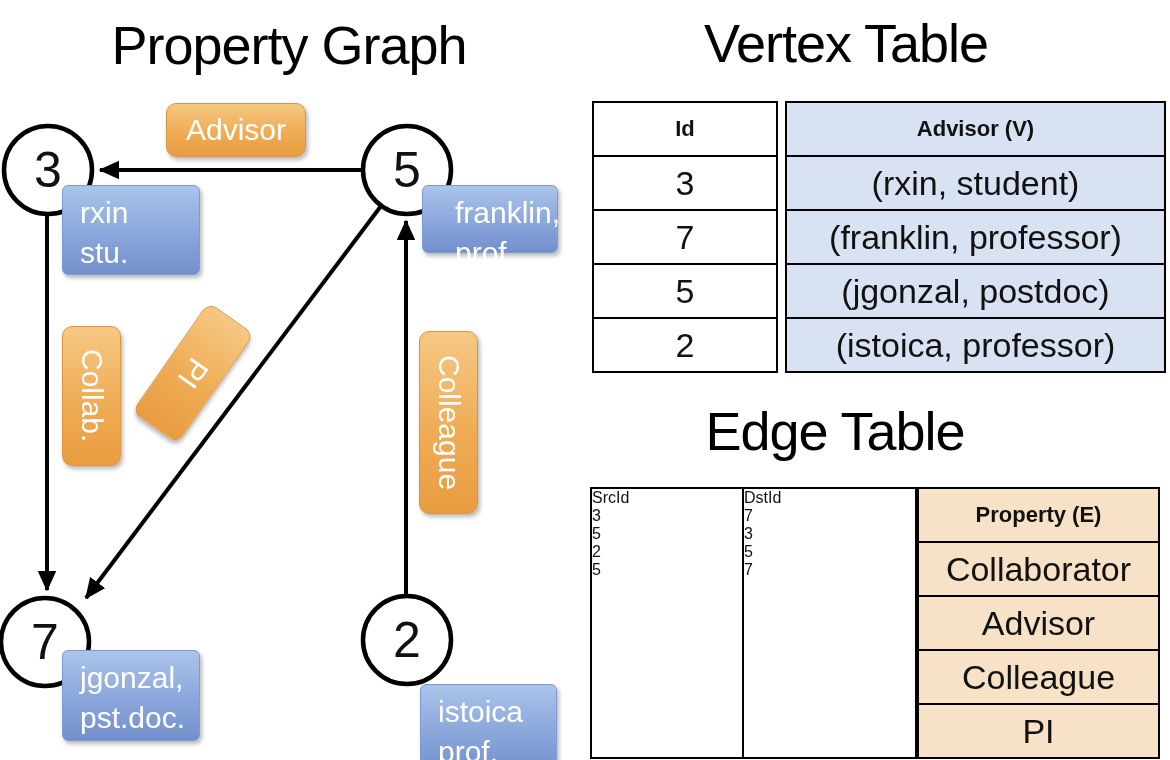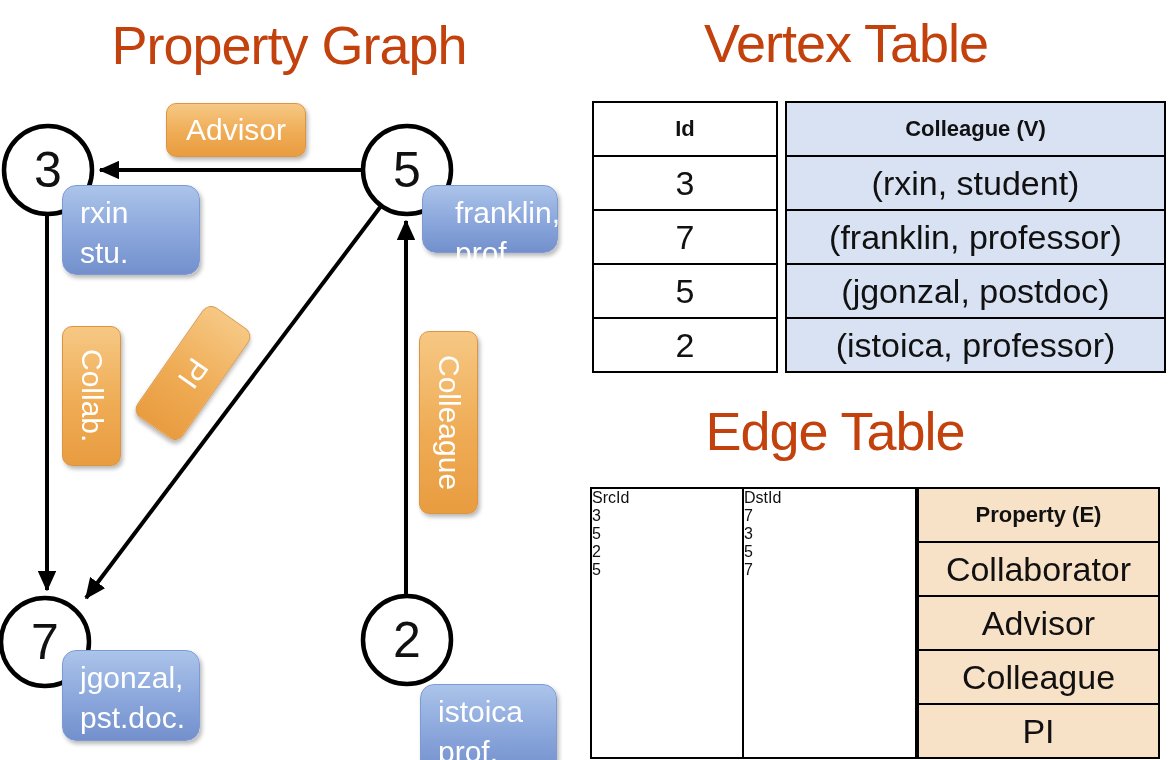--- a/index.html
+++ b/index.html
@@ -2,37 +2,37 @@
 <html style="--orange_top: #f6c884; --orange_mid: #efac55; --orange_bottom: #e99c40; --orange_border: #dd9440; --blue_top: #abc4ea; --blue_mid: #8aa6db; --blue_bottom: #7390cd; --blue_border: #7e9ad4; --vertex_cell_bg: #d8e2f3; --edge_cell_bg: #f8e2c7; --edge_line: #000000;"><head>
 <meta charset="utf-8">
 <style>
   html,body{margin:0;padding:0;background:#ffffff;}
   #canvas{
     position:relative;width:1170px;height:760px;background:#ffffff;overflow:hidden;
     font-family:"Liberation Sans", sans-serif;color:#111;
   }
   .title{
     position:absolute;text-align:center;font-size:54px;font-weight:400;
-    letter-spacing:-1px;color:#c2410c;white-space:nowrap;
+    letter-spacing:-1px;color:#000000;white-space:nowrap;
   }
   #graph-svg{position:absolute;left:0;top:0;}
   .node-num{
     position:absolute;width:90px;height:90px;display:flex;align-items:center;justify-content:center;
     font-size:50px;color:#111;
   }
   .obox{
     position:absolute;border-radius:10px;display:flex;align-items:center;justify-content:center;
     background:linear-gradient(180deg,var(--orange_top),var(--orange_mid) 55%,var(--orange_bottom));
     border:1px solid var(--orange_border);
     box-shadow:2px 3px 4px rgba(0,0,0,0.28);
     color:#fff;font-size:30px;
   }
   .obox.vertical span{writing-mode:vertical-rl;}
   .bbox{
-    position:absolute;border-radius:14px;
+    position:absolute;border-radius:6px;
     background:linear-gradient(180deg,var(--blue_top),var(--blue_mid) 55%,var(--blue_bottom));
     border:1px solid var(--blue_border);
     box-shadow:2px 3px 4px rgba(0,0,0,0.28);
     color:#fff;font-size:30px;line-height:40px;padding:7px 6px 0 17px;box-sizing:border-box;
   }
   .bbox span{display:block;white-space:nowrap;}
   
   .vtable{position:absolute;left:592px;top:101px;display:flex;gap:7px;}
   .etable{position:absolute;left:590px;top:487px;display:flex;gap:0;}
   .tcol{border:2px solid #000;background:#fff;}
@@ -111,21 +111,21 @@
 
   <div class="vtable">
     <div class="tcol col-id">
       <div class="cell hdr">Id</div>
       <div class="cell">3</div>
       <div class="cell">7</div>
       <div class="cell">5</div>
       <div class="cell">2</div>
     </div>
     <div class="tcol col-vprop">
-      <div class="cell hdr">Colleague (V)</div>
+      <div class="cell hdr">Advisor (V)</div>
       <div class="cell">(rxin, student)</div>
       <div class="cell">(franklin, professor)</div>
       <div class="cell">(jgonzal, postdoc)</div>
       <div class="cell">(istoica, professor)</div>
     </div>
   </div>
 
   <div class="etable">
     <div class="idpair">
       <div class="col-src">

